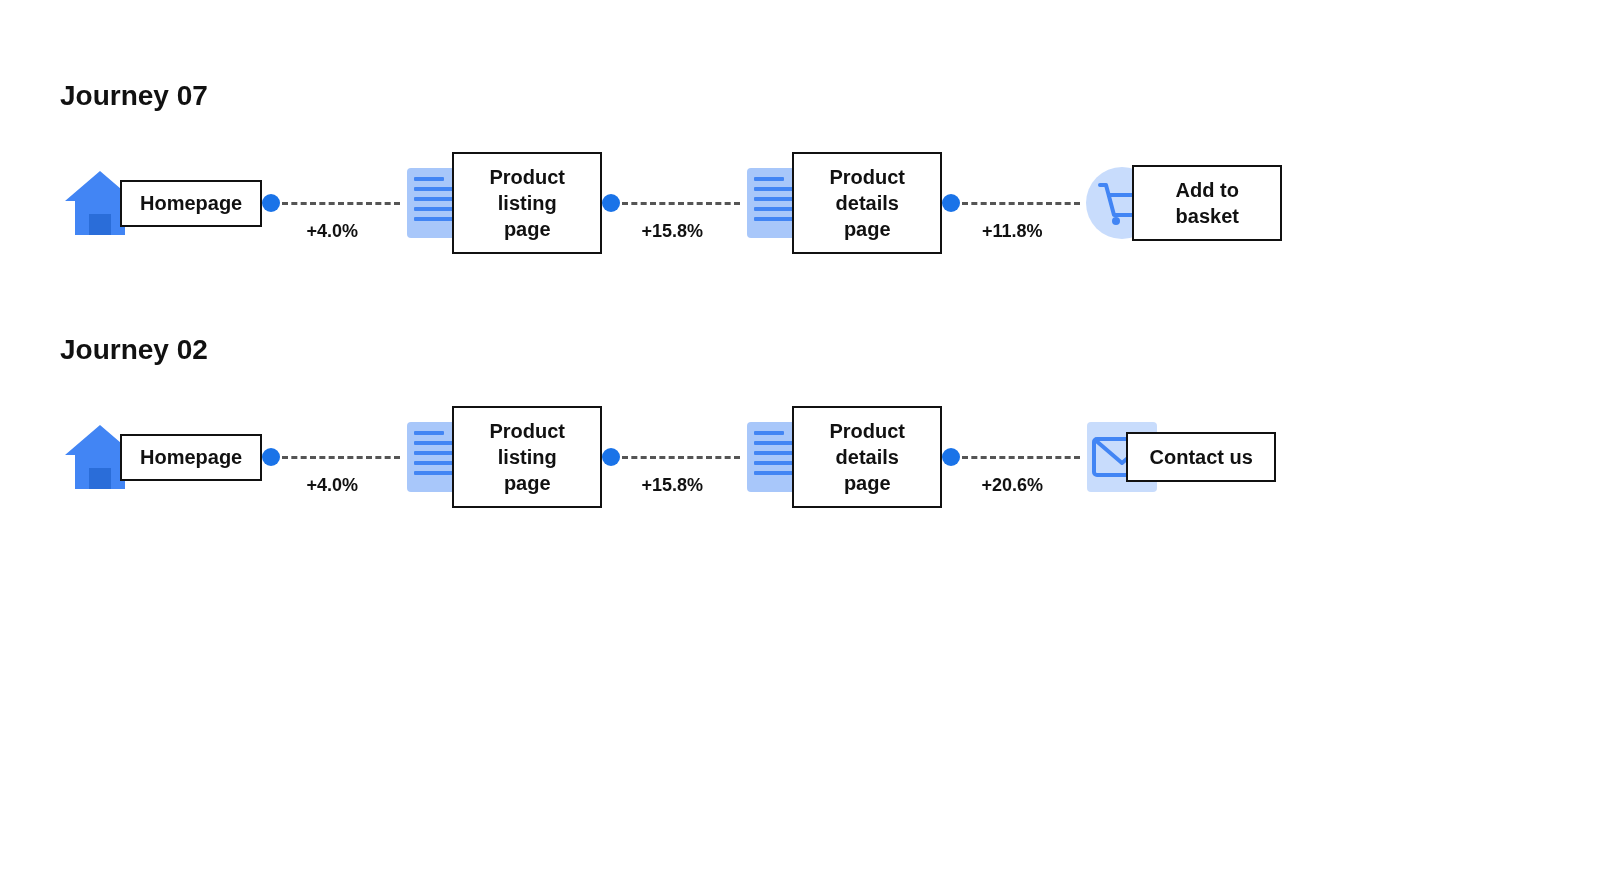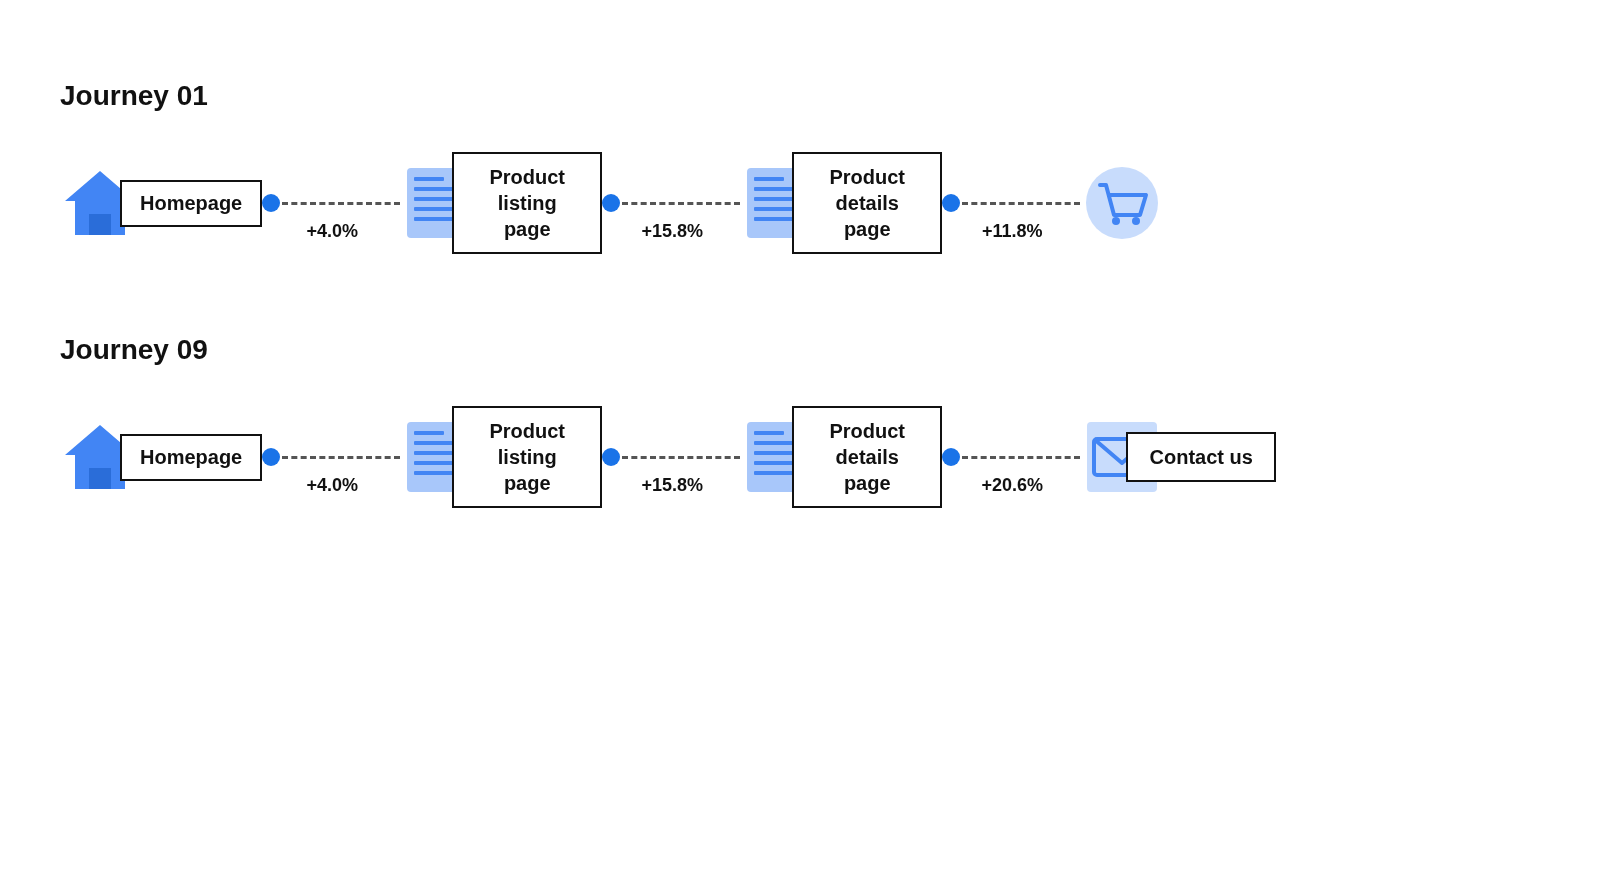--- a/index.html
+++ b/index.html
@@ -138,21 +138,21 @@
       margin-left: 50px;
       z-index: 3;
     }
   </style>
 </head>
 <body>
 
 <div class="main-container">
 
   <div class="journey-section">
-    <div class="journey-title">Journey 01</div>
+    <div class="journey-title">Journey 07</div>
     <div class="journey-flow">
 
       <div class="node overlap-icon">
 
         <svg class="home-icon-svg bg-icon" viewBox="0 0 80 80" fill="none" xmlns="http://www.w3.org/2000/svg">
           <polygon points="40,8 75,38 65,38 65,72 50,72 50,52 30,52 30,72 15,72 15,38 5,38" fill="#4285f4"></polygon>
           <rect x="29" y="51" width="22" height="21" fill="#2a6dd9"></rect>
         </svg>
         <div class="node-label-box" style="margin-left:60px;">Homepage</div>
       </div>
@@ -205,27 +205,28 @@
         <div class="connector-percent">+11.8%</div>
       </div>
 
       <div class="node overlap-icon">
         <svg class="bg-icon cart-icon-svg" viewBox="0 0 80 80" xmlns="http://www.w3.org/2000/svg">
           <circle cx="40" cy="40" r="36" fill="#c8dcfc"></circle>
           <path d="M18,22 L24,22 L32,52 L58,52 L64,32 L28,32" stroke="#4285f4" stroke-width="4" fill="none" stroke-linecap="round" stroke-linejoin="round"></path>
           <circle cx="34" cy="58" r="4" fill="#4285f4"></circle>
           <circle cx="54" cy="58" r="4" fill="#4285f4"></circle>
         </svg>
+        <div class="node-label-box two-line" style="margin-left:50px;">Add to basket</div>
       </div>
 
     </div>
   </div>
 
   <div class="journey-section" style="margin-top: 80px;">
-    <div class="journey-title">Journey 09</div>
+    <div class="journey-title">Journey 02</div>
     <div class="journey-flow">
 
       <div class="node overlap-icon">
         <svg class="home-icon-svg bg-icon" viewBox="0 0 80 80" fill="none" xmlns="http://www.w3.org/2000/svg">
           <polygon points="40,8 75,38 65,38 65,72 50,72 50,52 30,52 30,72 15,72 15,38 5,38" fill="#4285f4"></polygon>
           <rect x="29" y="51" width="22" height="21" fill="#2a6dd9"></rect>
         </svg>
         <div class="node-label-box" style="margin-left:60px;">Homepage</div>
       </div>
 

